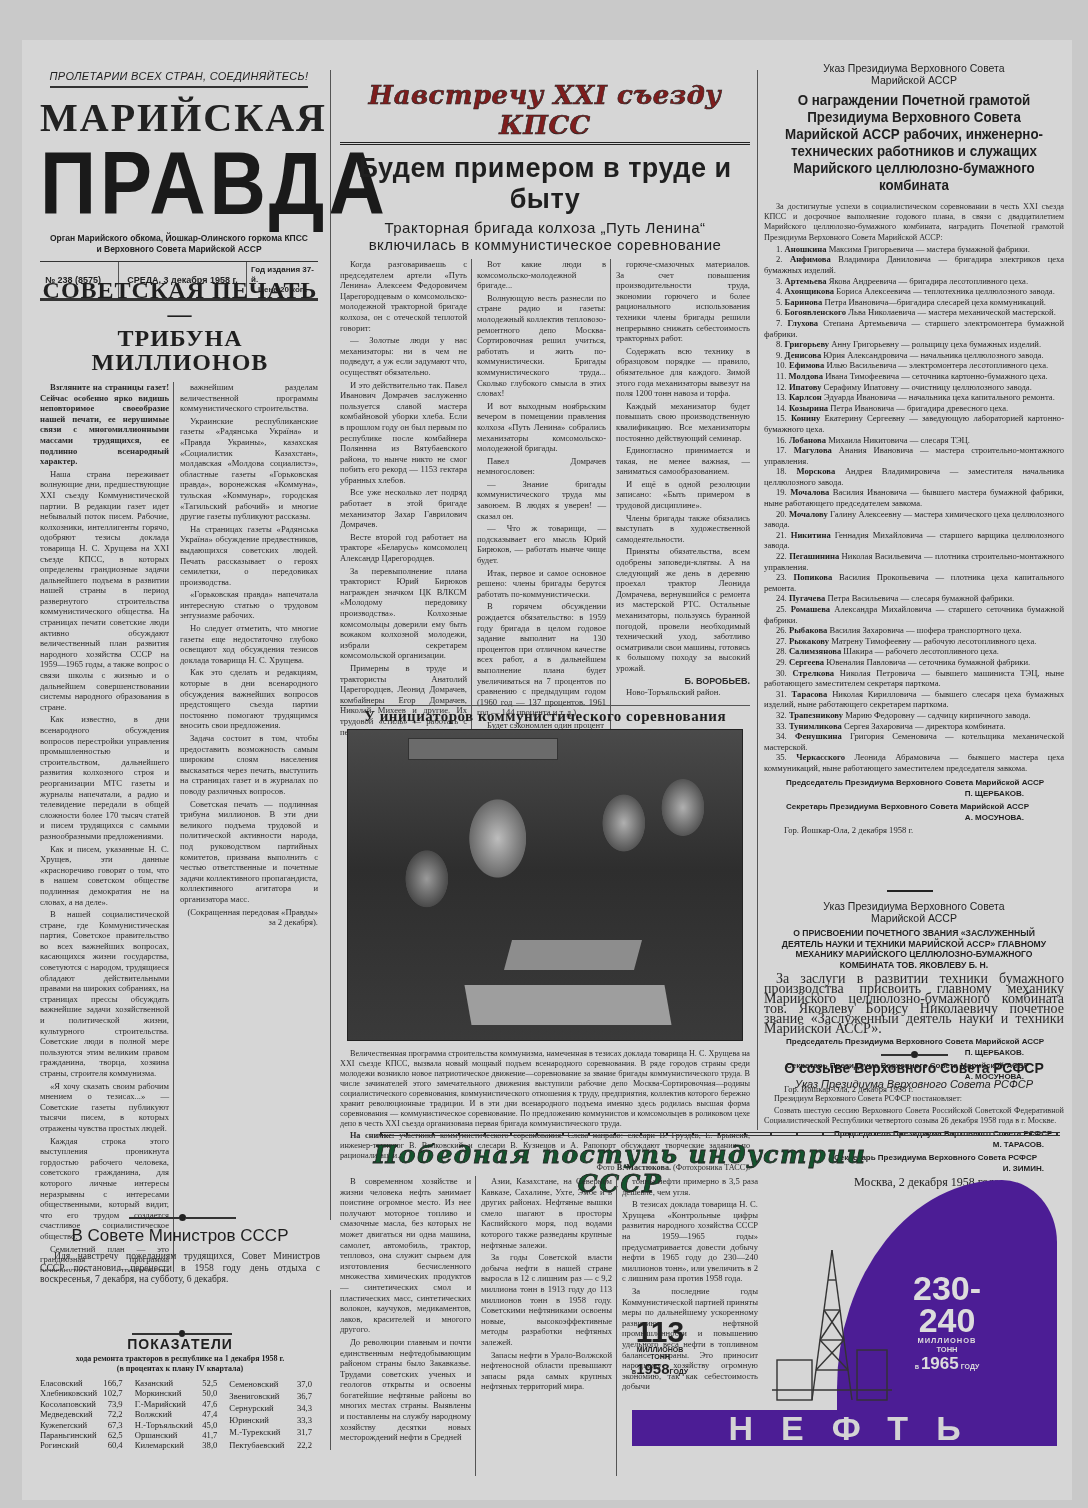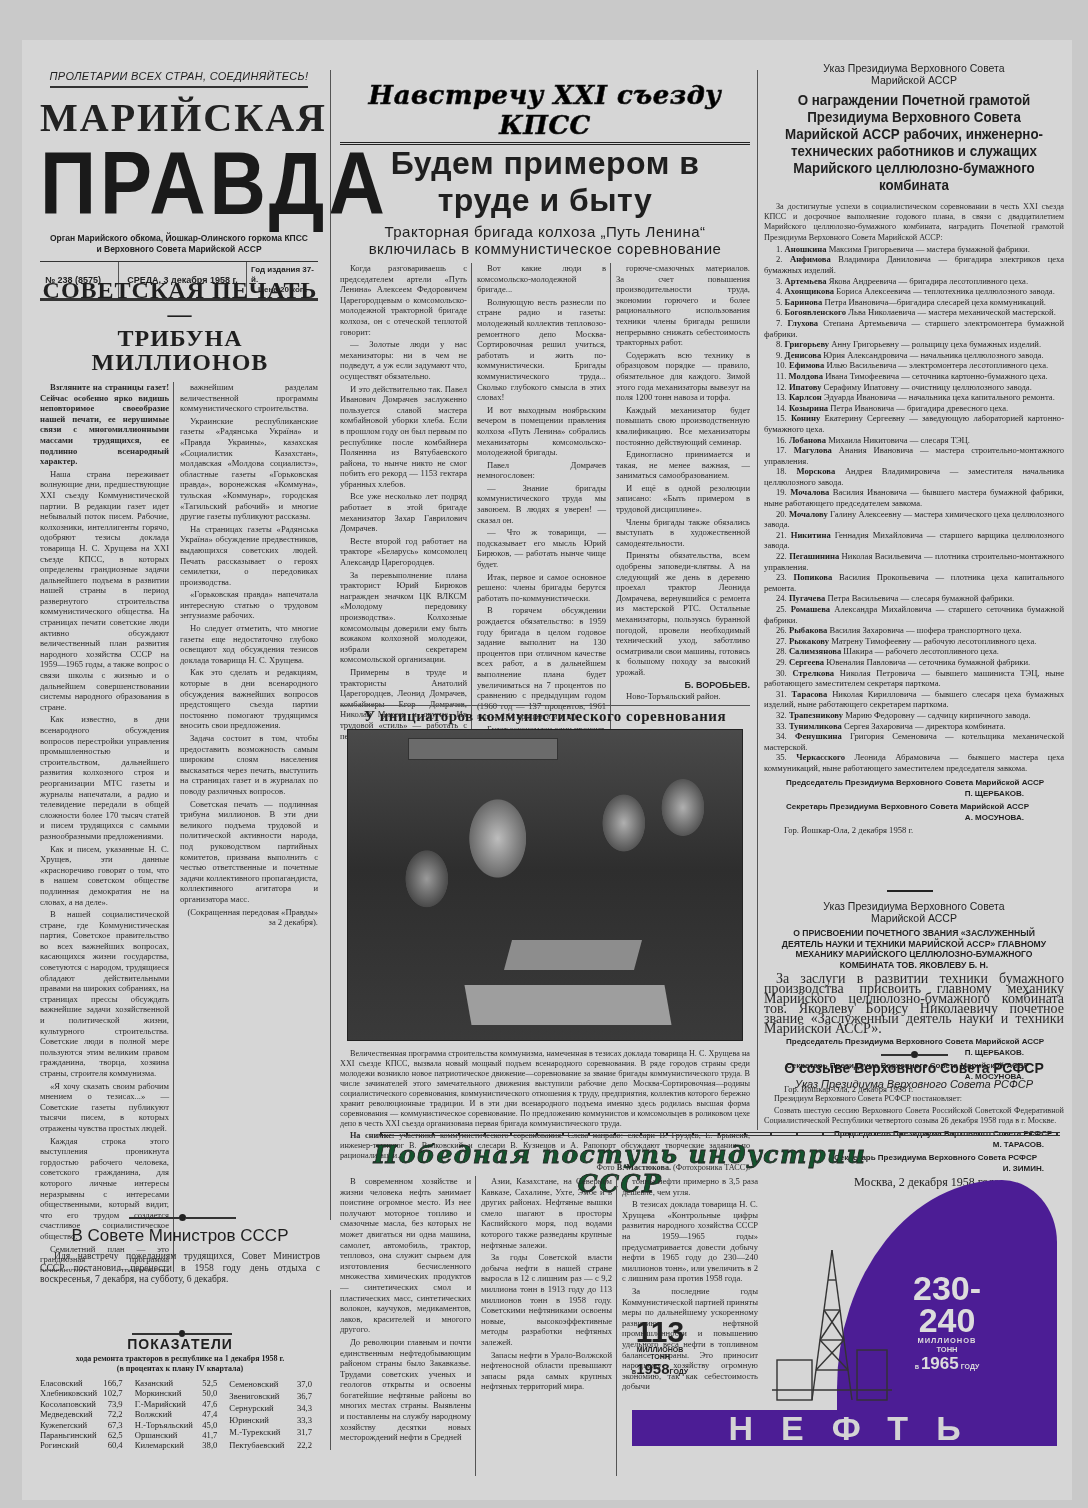--- a/index.html
+++ b/index.html
@@ -225,23 +225,23 @@
         </table>
     </div>
   </div>
 
   <div class="vrule" style="left:308px; top:30px; height:1150px;"></div>
   <div class="vrule" style="left:308px; top:1250px; height:160px;"></div>
   <div class="vrule" style="left:735px; top:30px; height:1060px;"></div>
 
   <div class="abs" style="left:318px; top:40px; width:410px;">
     <div style="border-bottom:3px double #222; text-align:center; padding-bottom:2px;">
-      <span style="font-family:'DejaVu Serif', serif; font-style:italic; font-weight:bold; font-size:26px; color:#000000; letter-spacing:0.5px; -webkit-text-stroke:0.6px #222;">Навстречу XXI съезду КПСС</span>
-    </div>
-    <div class="sans-head" style="font-size:32px; letter-spacing:0.5px;">Будем примером в труде и быту</div>
+      <span style="font-family:'DejaVu Serif', serif; font-style:italic; font-weight:bold; font-size:26px; color:#7f1d1d; letter-spacing:0.5px; -webkit-text-stroke:0.6px #222;">Навстречу XXI съезду КПСС</span>
+    </div>
+    <div class="sans-head" style="font-size:27px; margin-top:8px; letter-spacing:0.5px;">Будем примером в труде и быту</div>
     <div class="sans-head" style="font-size:15px; font-weight:normal; line-height:17px; margin-top:4px; letter-spacing:0.5px;">
       <div>Тракторная бригада колхоза „Путь Ленина“</div>
       <div>включилась в коммунистическое соревнование</div>
     </div>
     <div style="display:flex; gap:5px; margin-top:6px; height:525px; overflow:hidden;">
       <div class="body-text" style="width:132px; border-right:1px solid #555; padding-right:4px;">
         <p>Когда разговариваешь с председателем артели «Путь Ленина» Алексеем Федоровичем Царегородцевым о комсомольско-молодежной тракторной бригаде колхоза, он с отеческой теплотой говорит:</p>
         <p>— Золотые люди у нас механизаторы: ни в чем не подведут, а уж если задумают что, осуществят обязательно.</p>
         <p>И это действительно так. Павел Иванович Домрачев заслуженно пользуется славой мастера комбайновой уборки хлеба. Если в прошлом году он был первым по республике после комбайнера Поляннна из Вятубаевского района, то нынче никто не смог побить его рекорд — 1153 гектара убранных хлебов.</p>
         <p>Все уже несколько лет подряд работает в этой бригаде механизатор Захар Гаврилович Домрачев.</p>

